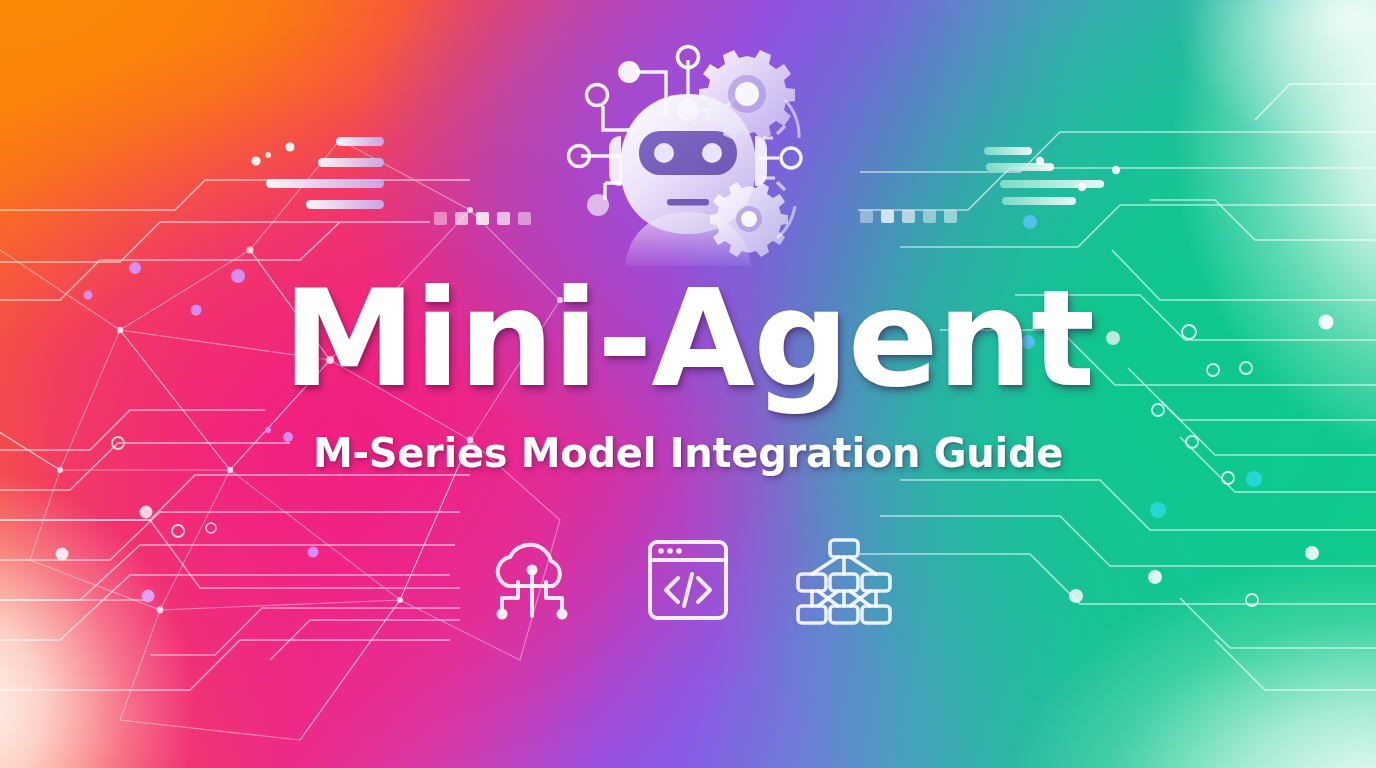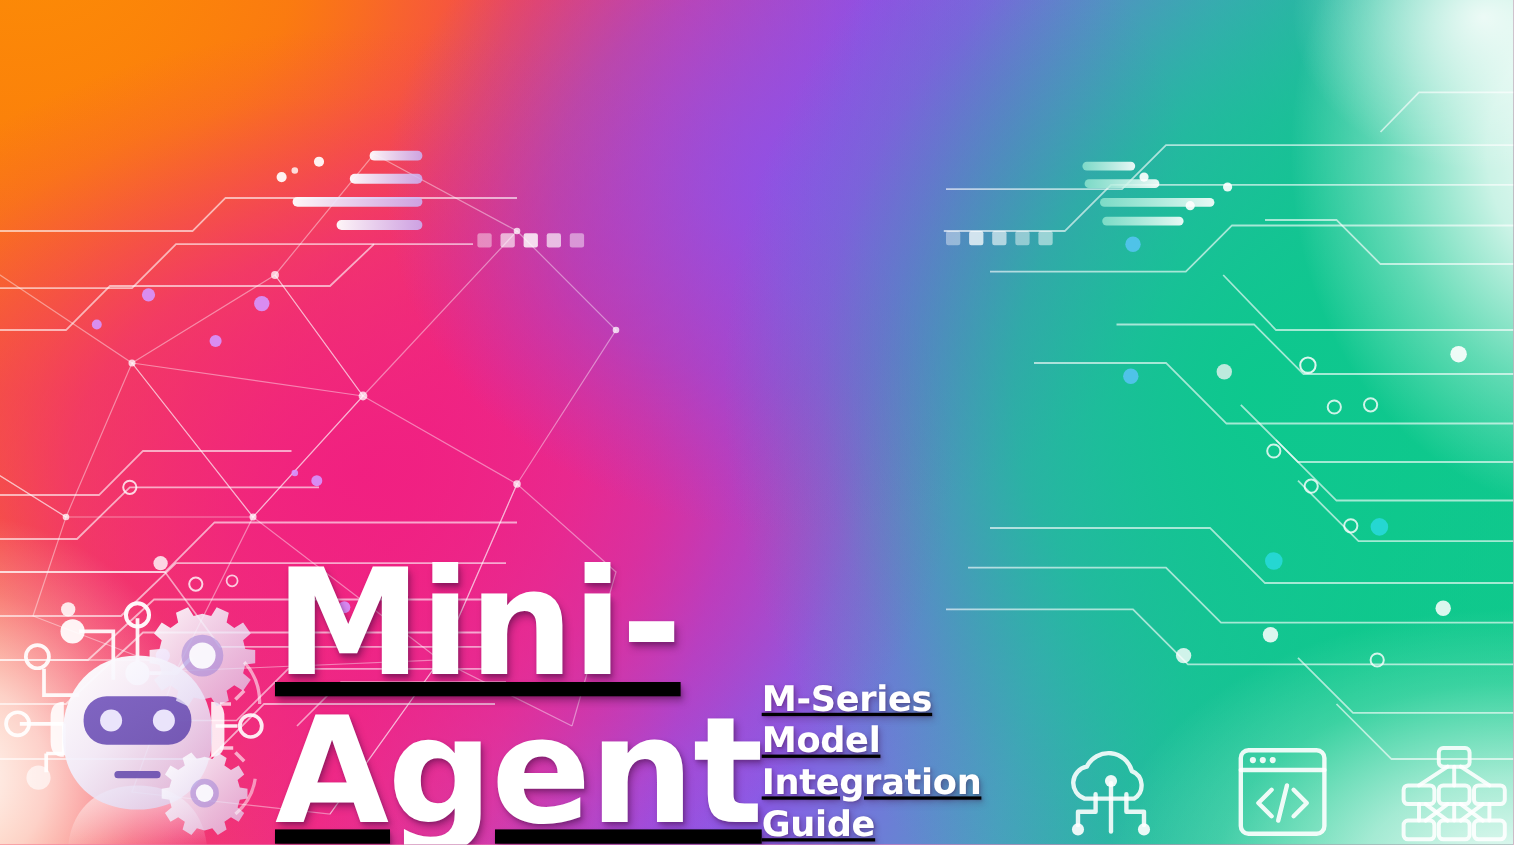--- a/index.html
+++ b/index.html
@@ -85,23 +85,22 @@
     width: 1376px;
     height: 768px;
     pointer-events: none;
   }
 
   
   .content {
     position: absolute;
     inset: 0;
     display: flex;
-    flex-direction: row;
-    align-items: flex-end;
-    text-decoration: underline;
+    flex-direction: column;
+    align-items: center;
   }
 
   .mascot-wrap {
     margin-top: 38px;
     width: 250px;
     height: 228px;
   }
 
   .title {
     margin: 0;
@@ -114,21 +113,21 @@
     text-shadow:
       3px 5px 7px rgba(60,10,60,0.34),
       1px 2px 3px rgba(60,10,60,0.26);
     margin-top: 6px;
   }
 
   .subtitle {
     margin: 0;
     margin-top: 24px;
     font-family: "DejaVu Sans", "Liberation Sans", sans-serif;
-    font-size: 32px;
+    font-size: 40px;
     font-weight: 700;
     letter-spacing: -0.3px;
     color: #ffffff;
     text-shadow:
       2px 3px 6px rgba(60,10,60,0.32),
       1px 1px 2px rgba(60,10,60,0.22);
   }
 
   .icon-row {
     margin-top: 56px;

